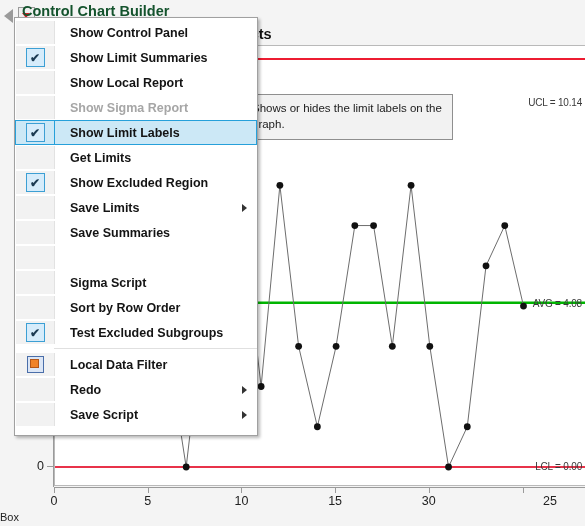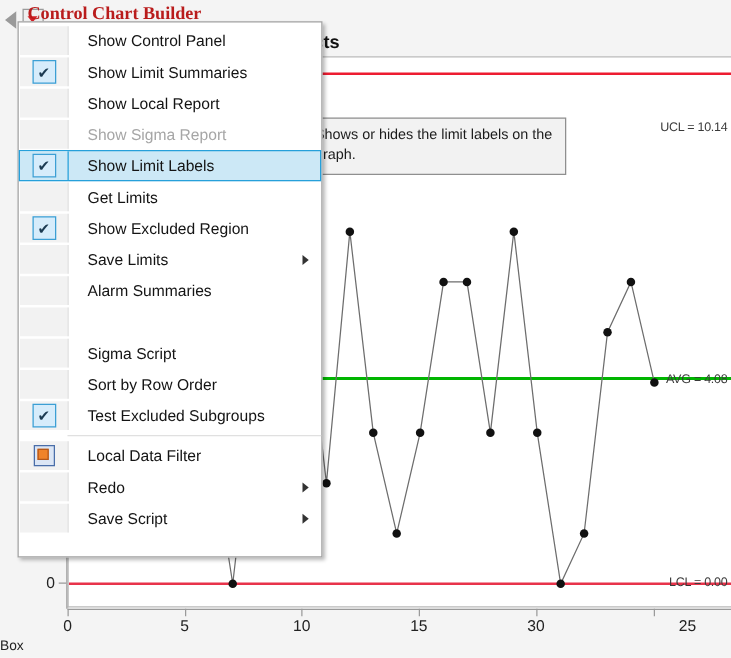--- a/index.html
+++ b/index.html
@@ -11,23 +11,22 @@
     overflow:hidden;
     -webkit-font-smoothing:antialiased;
   }
   
   #report{
     position:absolute;left:0;top:0;width:585px;height:526px;
     background:#f4f4f4;
   }
   #report-title{
     position:absolute;left:22px;top:3px;
-    font-size:14.5px;font-weight:bold;color:#b91c1c;
+    font-size:14.5px;font-weight:bold;color:#14532d;
     white-space:nowrap;
-    font-family:Liberation Serif, serif;
   }
   #outline-triangle{
     position:absolute;left:4px;top:9px;
     width:0;height:0;
     border-top:7px solid transparent;
     border-bottom:7px solid transparent;
     border-right:9px solid #9a9a9a;
   }
   #red-hotspot{
     position:absolute;left:18px;top:7px;width:15px;height:14px;
@@ -94,22 +93,23 @@
     padding:5px 8px 7px 8px;box-sizing:border-box;
     font-size:11.5px;color:#1b1b1b;line-height:16px;
     z-index:30;
   }
 
   
   #menu{
     position:absolute;left:14px;top:17px;width:244px;
     background:#ffffff;border:1px solid #a0a0a0;
     box-shadow:2px 2px 3px rgba(0,0,0,.28);
-    z-index:40;padding:2px 0 18px 0;
+    z-index:40;padding:2px 0 8px 0;
     box-sizing:border-box;
+    font-weight:bold;
   }
   .mi{
     position:relative;display:flex;align-items:center;
     height:25px;font-size:12.5px;color:#141414;
     padding-left:0;cursor:default;box-sizing:border-box;
     border:1px solid transparent;
   }
   .mi .gutter{
     width:39px;min-width:39px;height:100%;
     background:#f2f2f2;border-right:1px solid #e2e2e2;
@@ -248,21 +248,21 @@
         </div>
         <span class="lbl">Show Excluded Region</span>
       </div>
       <div class="mi">
         <div class="gutter"></div>
         <span class="lbl">Save Limits</span>
         <span class="arrow"></span>
       </div>
       <div class="mi">
         <div class="gutter"></div>
-        <span class="lbl">Alarm Summaries</span>
+        <span class="lbl">Save Summaries</span>
       </div>
       <div class="mi">
         <div class="gutter"></div>
       </div>
       <div class="mi">
         <div class="gutter"></div>
         <span class="lbl">Sigma Script</span>
       </div>
       <div class="mi">
         <div class="gutter"></div>

